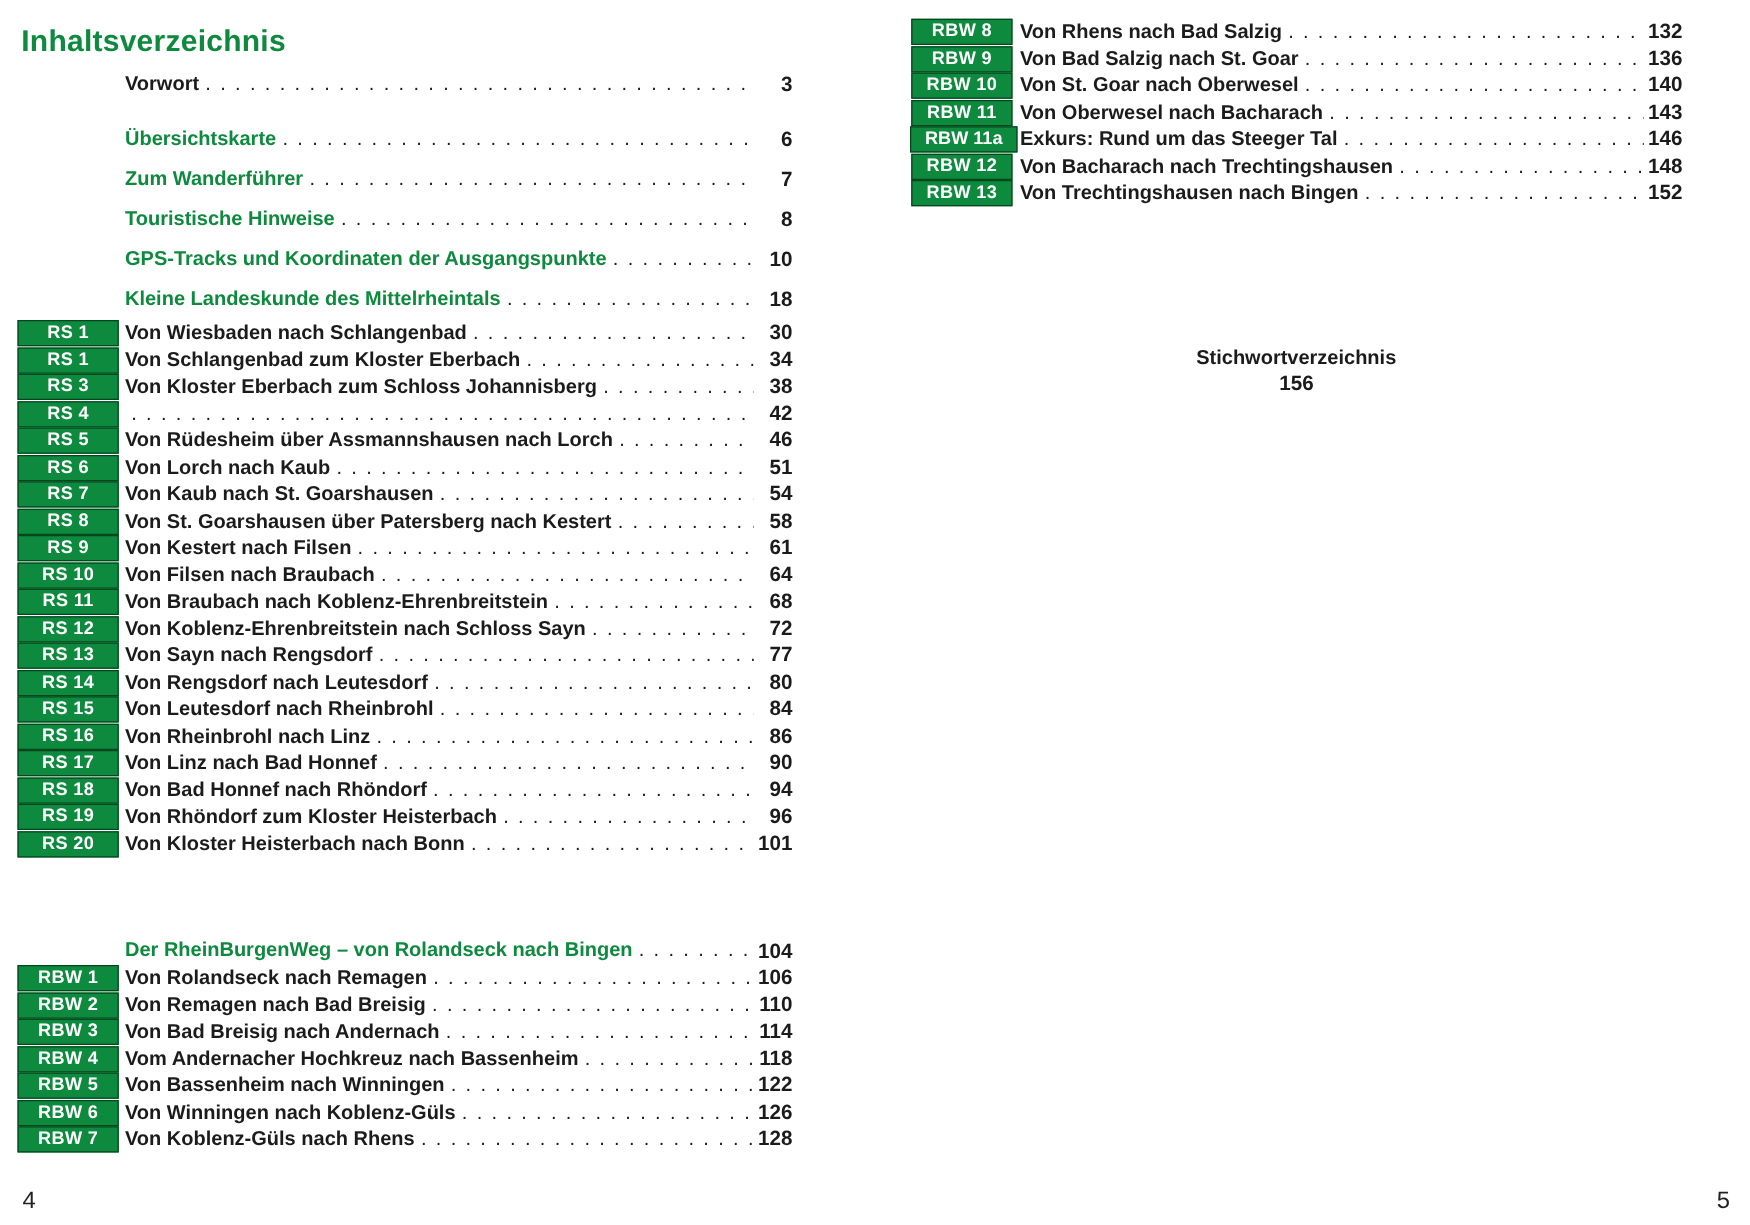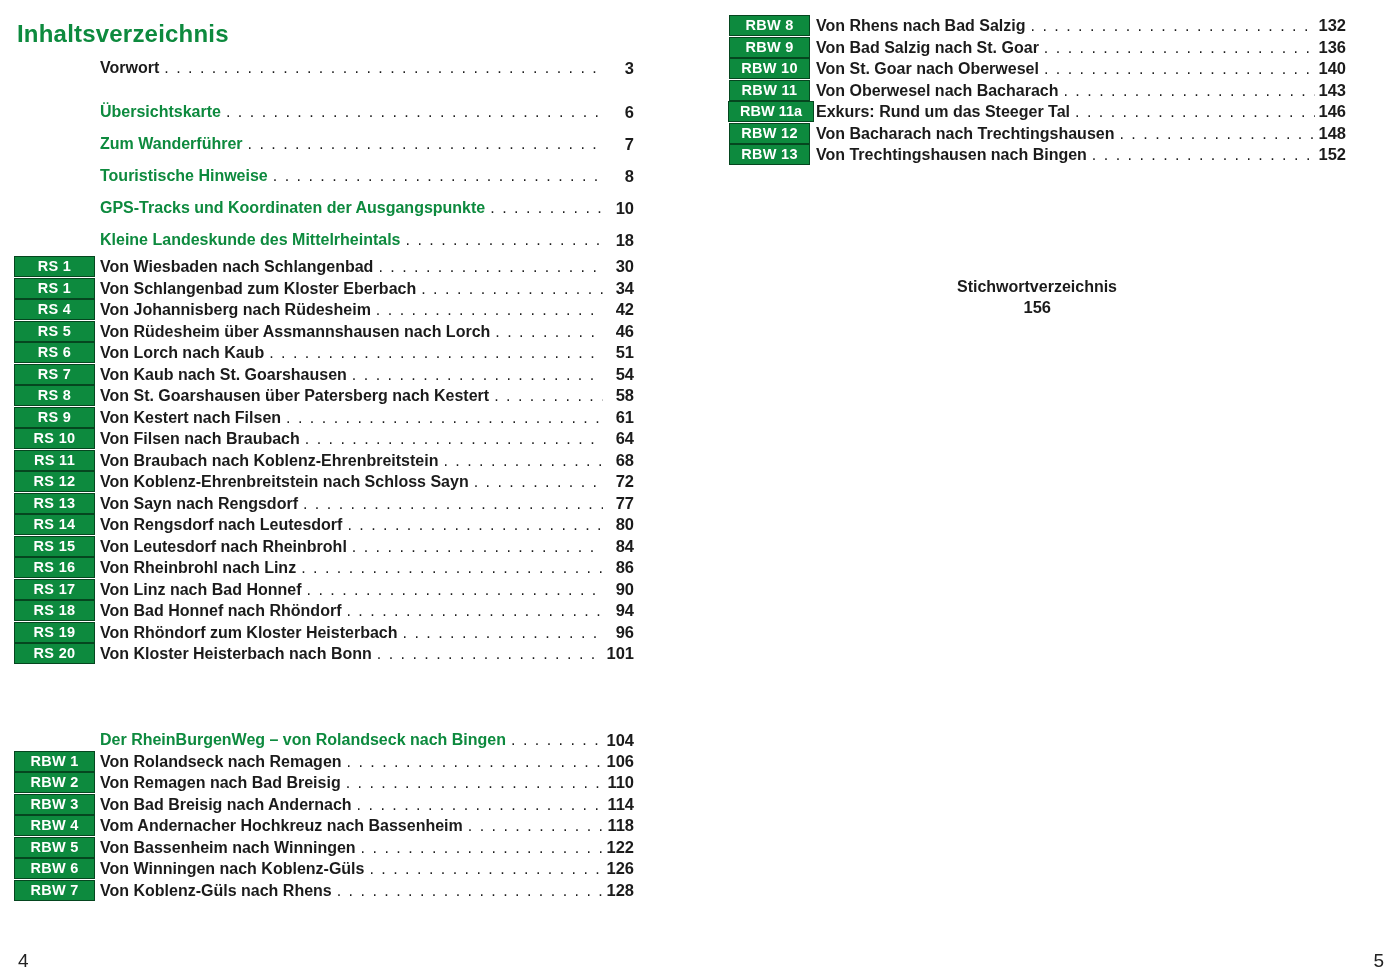--- a/index.html
+++ b/index.html
@@ -112,23 +112,30 @@
     <div class="row">
       <span class="badge-cell">
         <span class="badge">RS 1</span>
       </span>
       <span class="label">Von Schlangenbad zum Kloster Eberbach</span>
       <span class="leader"></span>
       <span class="pagenum">34</span>
     </div>
     <div class="row">
       <span class="badge-cell">
+        <span class="badge">RS 3</span>
+      </span>
+      <span class="label">Von Kloster Eberbach zum Schloss Johannisberg</span>
+      <span class="leader"></span>
+      <span class="pagenum">38</span>
+    </div>
+    <div class="row">
+      <span class="badge-cell">
         <span class="badge">RS 4</span>
       </span>
-      <span class="label">Von Johannisberg nach Rüdesheim</span>
       <span class="leader"></span>
       <span class="pagenum">42</span>
     </div>
     <div class="row">
       <span class="badge-cell">
         <span class="badge">RS 5</span>
       </span>
       <span class="label">Von Rüdesheim über Assmannshausen nach Lorch</span>
       <span class="leader"></span>
       <span class="pagenum">46</span>

